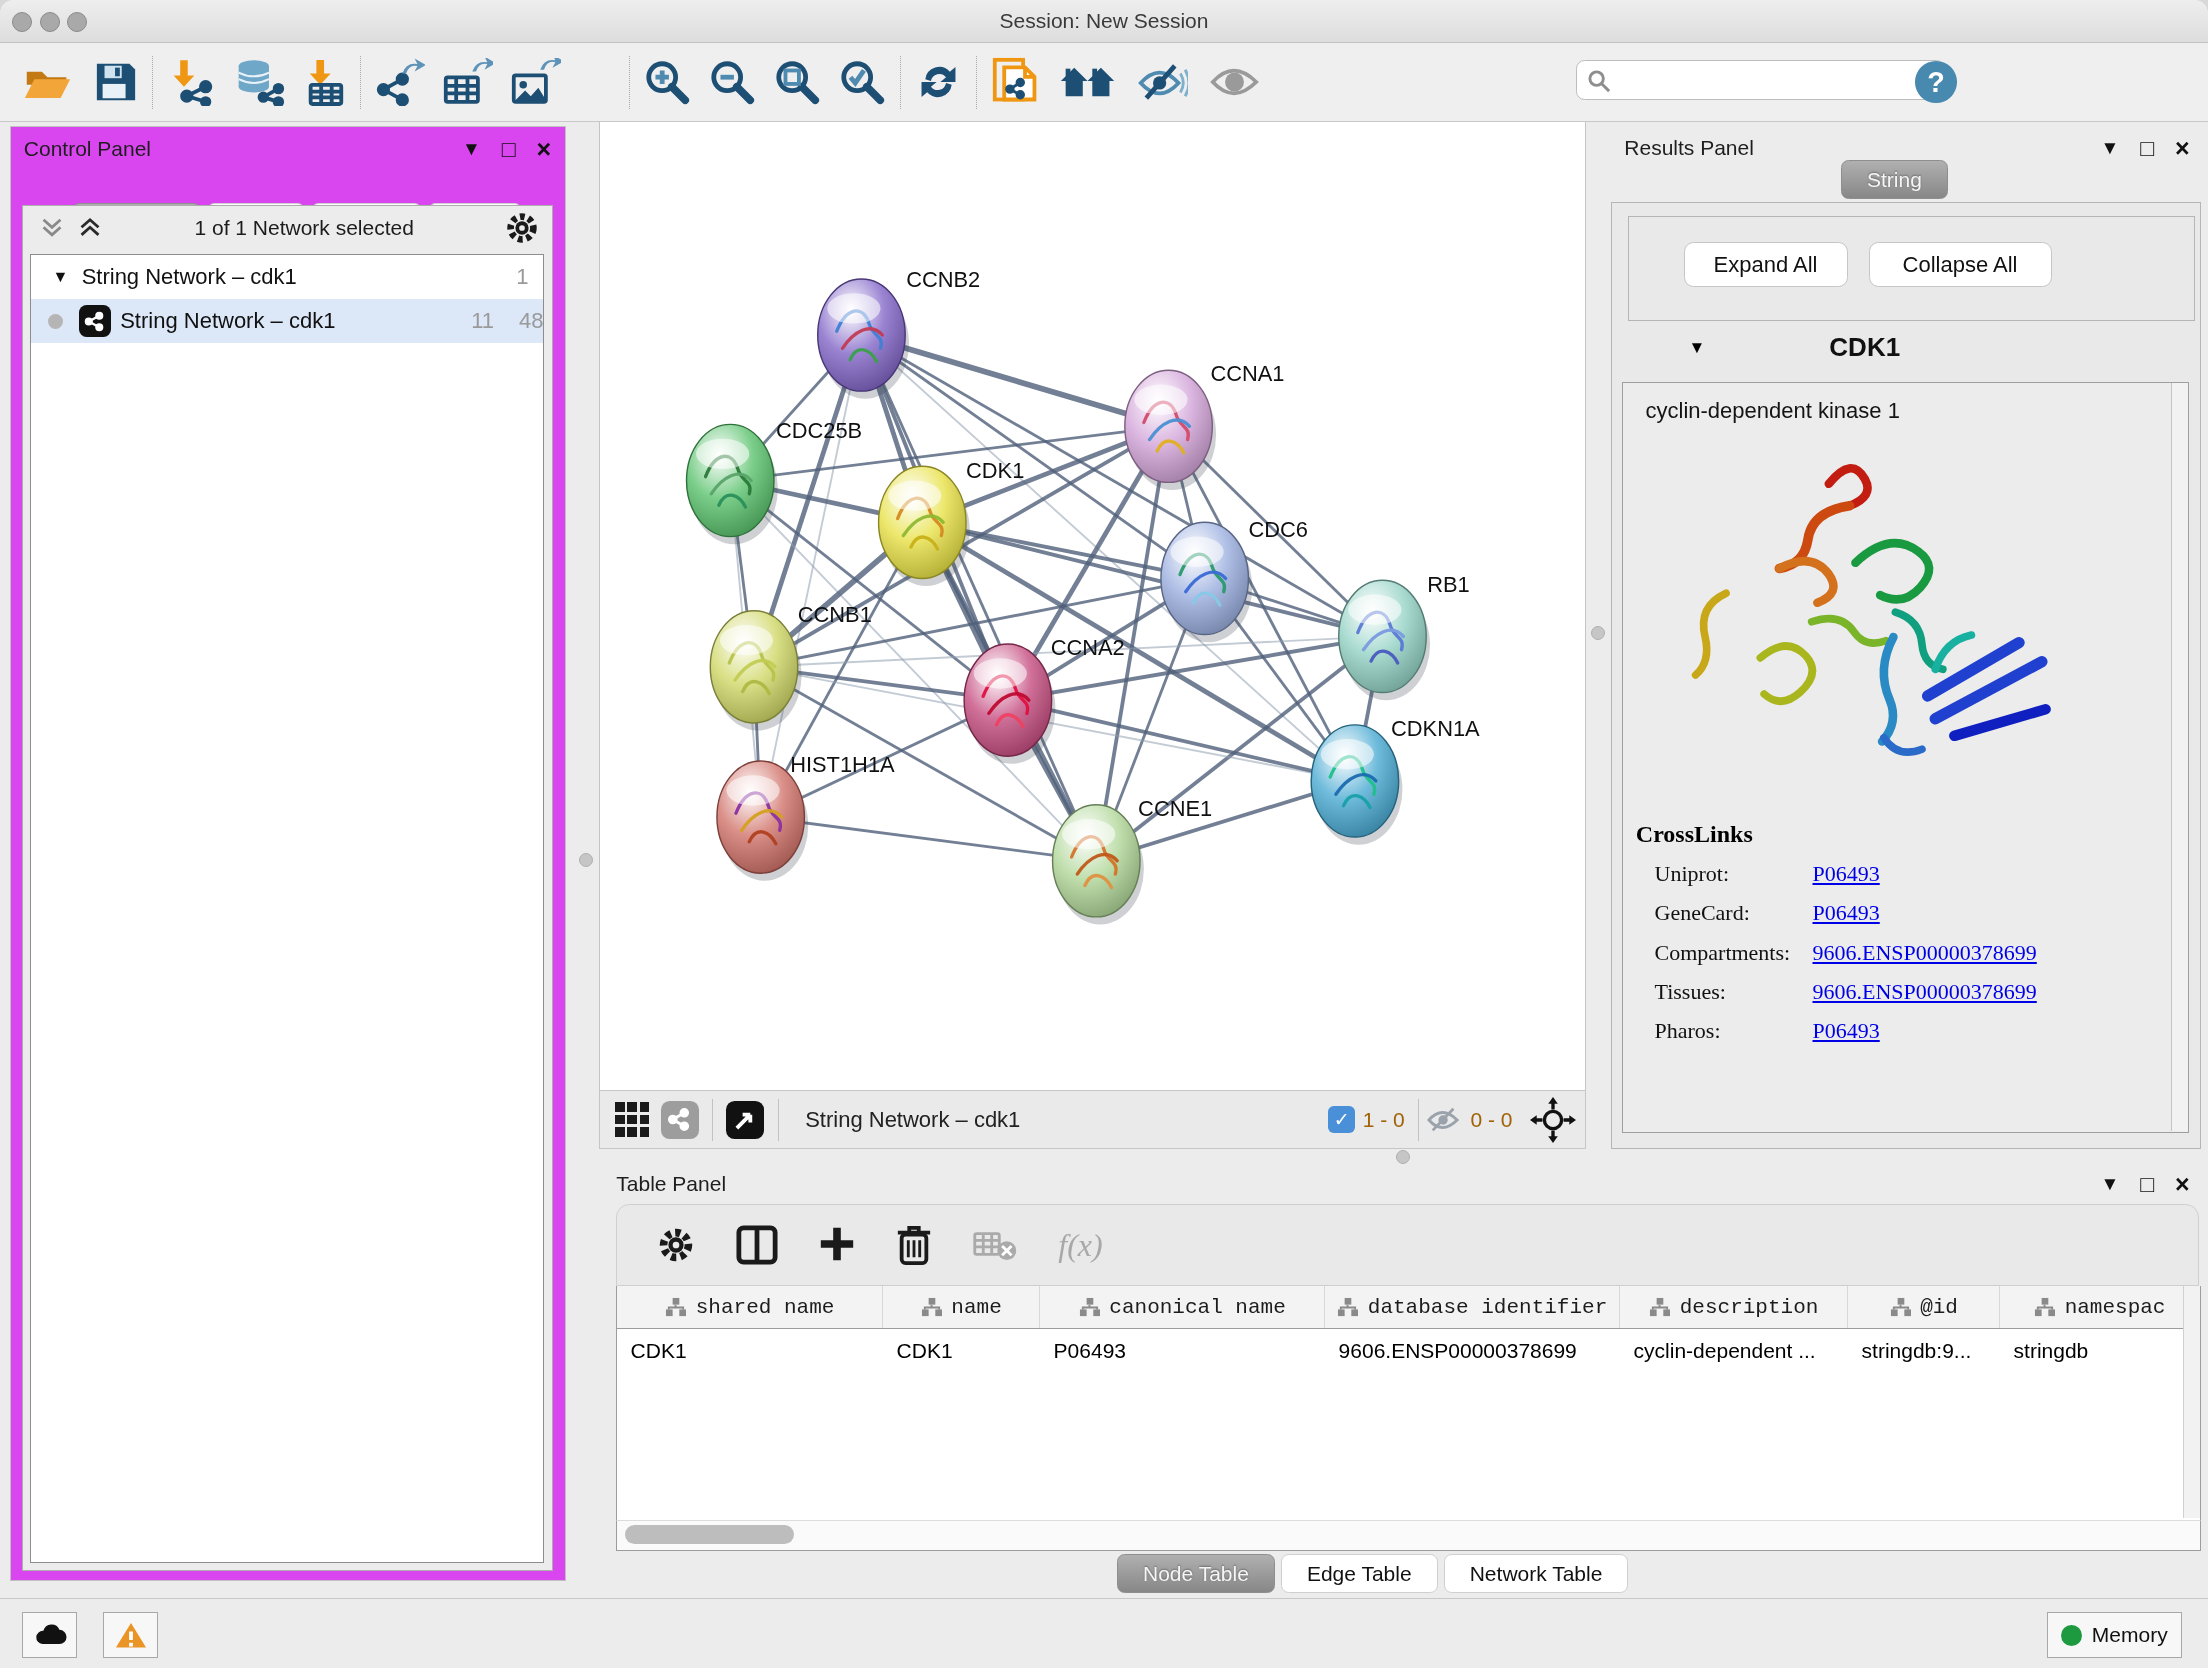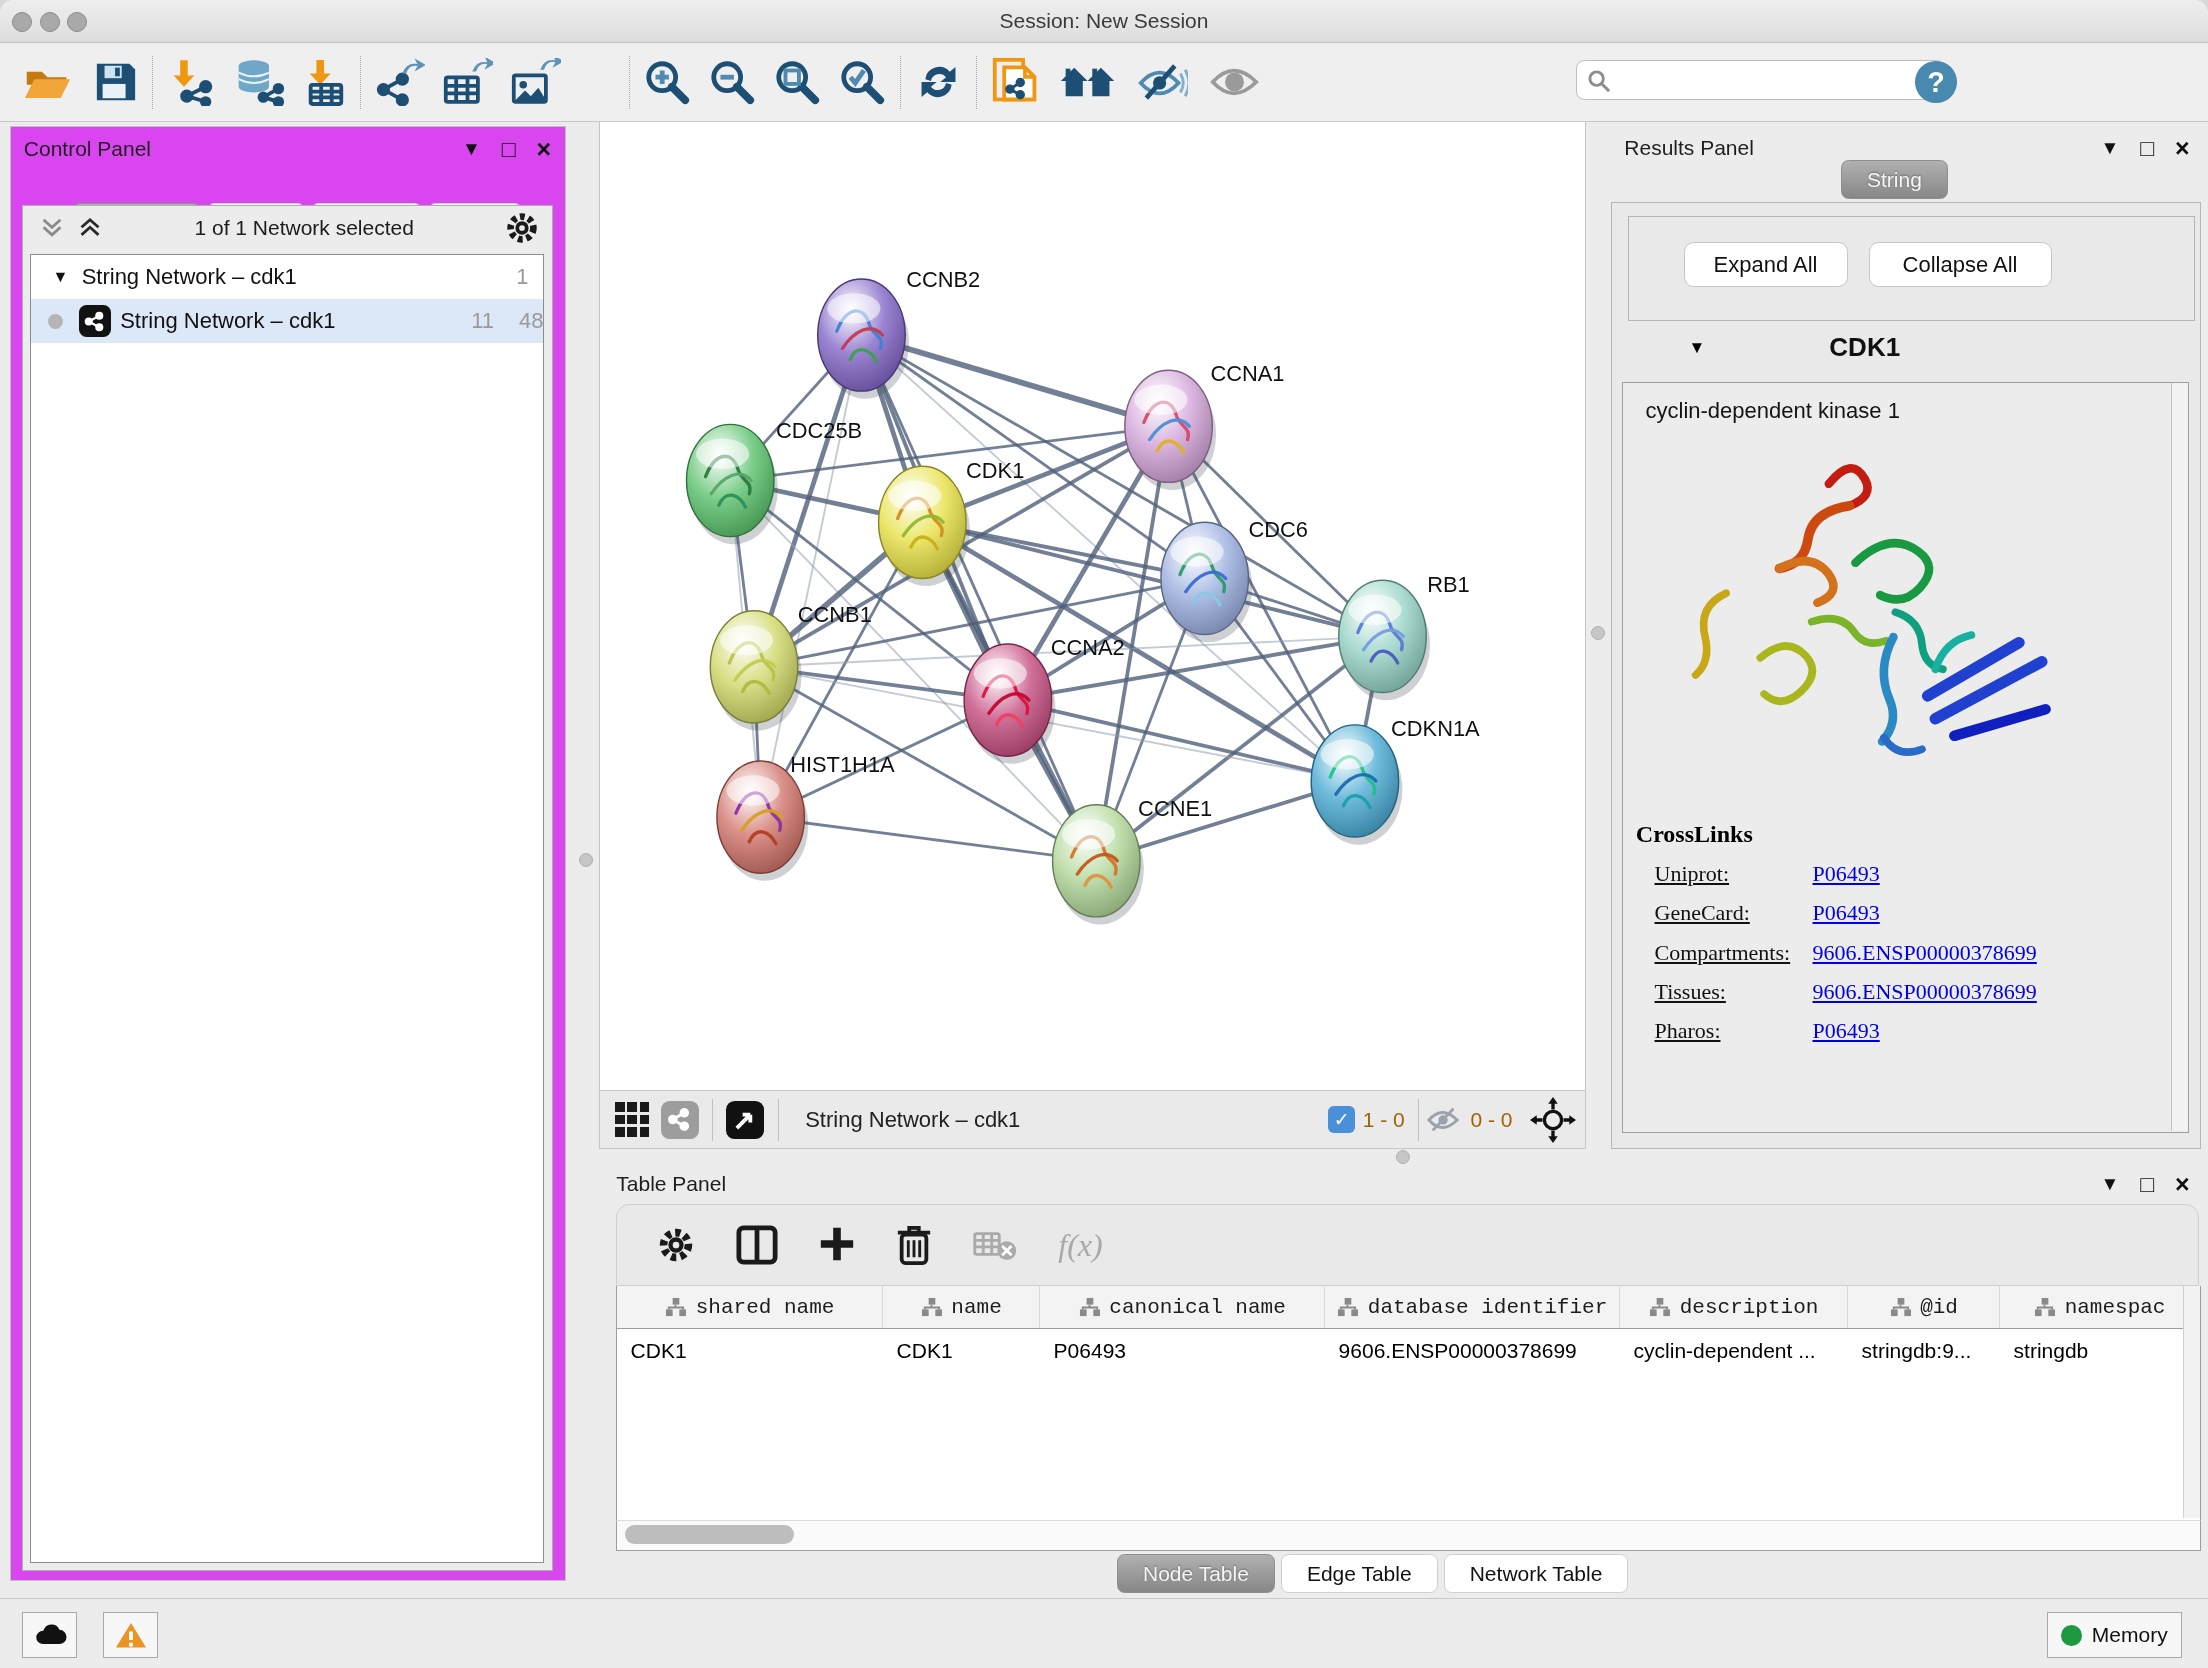--- a/index.html
+++ b/index.html
@@ -57,21 +57,21 @@
                 display:flex;align-items:center;justify-content:center;}
   .handle-dot{width:12.4px;height:12.4px;border-radius:50%;background:#c6c6c6;border:1px solid #b0b0b0;}
   
   #results-panel{left:1611px;top:126px;width:592px;height:1023px;}
   #rp-outer{left:0px;top:76px;width:588px;height:945px;border:1px solid #b5b5b5;background:#e9e9e9;}
   #rp-btnbox{left:9.5px;top:13.3px;width:565px;height:103px;border:1px solid #b5b5b5;margin-left:6px;}
   #rp-cdk-box{left:9.5px;top:179px;width:565px;height:749px;border:1px solid #9f9f9f;background:#ececec;}
   #rp-scroll{left:548px;top:0px;width:16px;height:748px;background:#f2f2f2;border-left:1px solid #c4c4c4;}
   .xl-row{display:flex;font-family:"Liberation Serif","DejaVu Serif",serif;font-size:22px;color:#111;
           margin:13.3px 0 0 32px;}
-  .xl-label{width:158px;text-decoration:underline;}
+  .xl-label{width:158px;}
   .xl-link{color:#0000e6;text-decoration:underline;}
   
   #table-panel{left:603px;top:1162px;width:1600px;height:436px;}
   #tp-toolbar{left:13.3px;top:42px;width:1583px;height:82px;background:#e9e9e9;border:1px solid #cfcfcf;
               border-radius:13.3px 13.3px 0 0;display:flex;align-items:center;gap:38px;padding-left:38px;box-sizing:border-box;}
   #tp-table{left:13.3px;top:124px;width:1583px;height:234px;background:#fff;border:1px solid #9c9c9c;border-top:none;}
   #tp-header{display:flex;height:42px;background:#f3f3f3;border-bottom:1.9px solid #9c9c9c;align-items:center;}
   .th{display:flex;align-items:center;justify-content:center;gap:9.5px;font-size:21px;color:#1c1c1c;
       border-right:1px solid #d8d8d8;height:100%;box-sizing:border-box;overflow:hidden;font-family:Liberation Mono, monospace;}
   .tr{display:flex;height:44px;align-items:center;font-size:21px;color:#000;}

